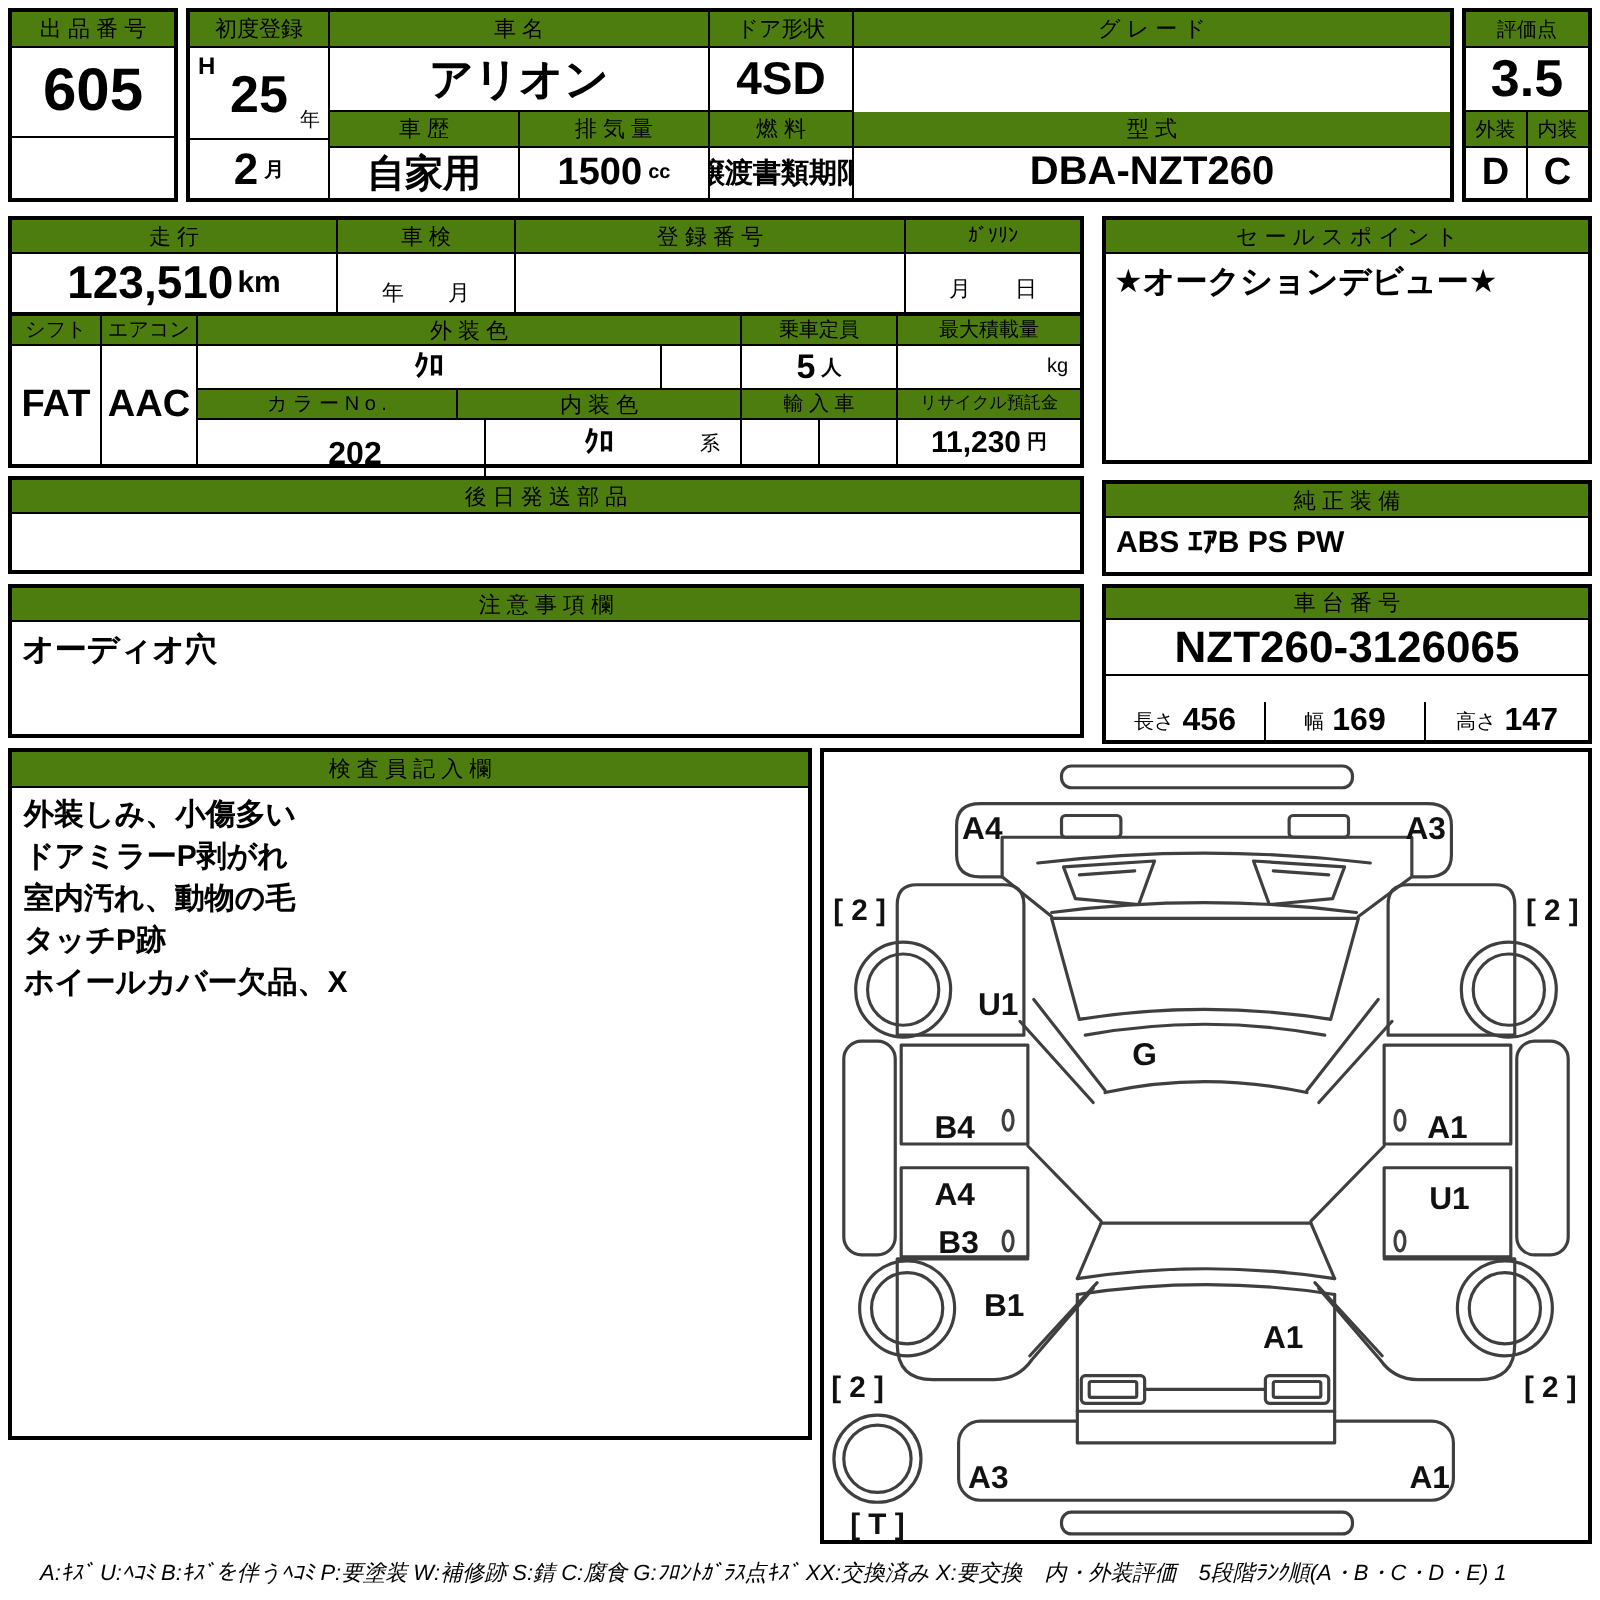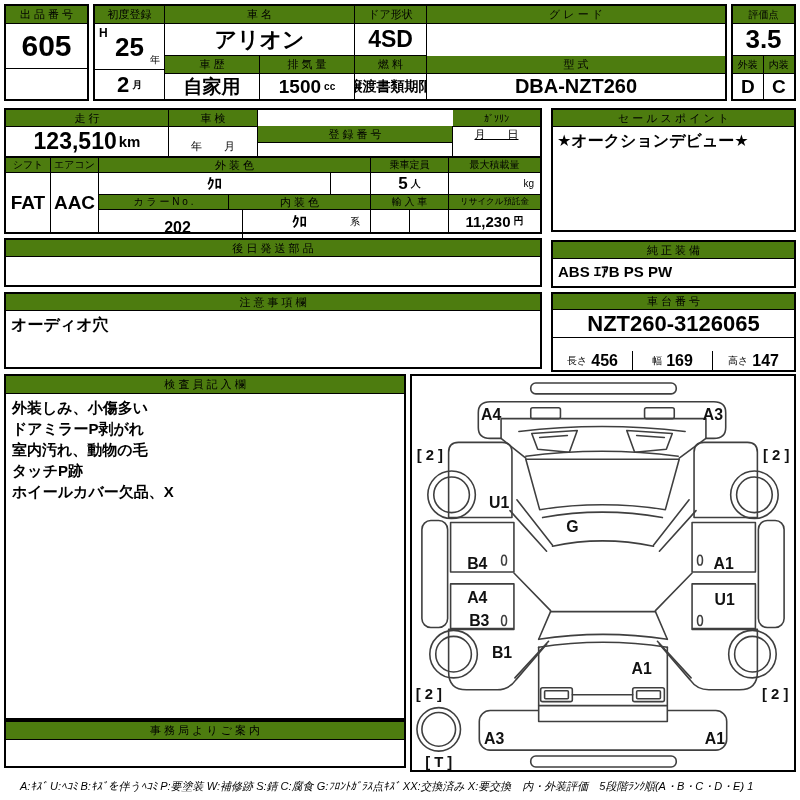--- a/index.html
+++ b/index.html
@@ -67,29 +67,29 @@
     <div class="cell bb b" style="left:0;top:18px;width:61px;height:32px;font-size:26px;">3.5</div>
     <div class="cell gray br bb sm" style="left:0;top:50px;width:30.5px;height:18px;">外装</div>
     <div class="cell gray bb sm" style="left:30.5px;top:50px;width:30.5px;height:18px;">内装</div>
     <div class="cell br b" style="left:0;top:68px;width:30.5px;height:25px;font-size:19px;">D</div>
     <div class="cell b" style="left:30.5px;top:68px;width:30.5px;height:25px;font-size:19px;">C</div>
   </div>
 
   <div class="box" style="left:4px;top:108px;width:538px;height:50px;">
     <div class="cell gray br bb hdrtxt" style="left:0;top:0;width:163px;height:17px;">走 行</div>
     <div class="cell gray br bb hdrtxt" style="left:163px;top:0;width:89px;height:17px;">車 検</div>
-    <div class="cell gray br bb hdrtxt" style="left:252px;top:16px;width:195px;height:17px;">登 録 番 号</div>
+    <div class="cell gray br bb hdrtxt" style="left:252px;top:0;width:195px;height:17px;">登 録 番 号</div>
     <div class="cell gray bb" style="left:447px;top:0;width:87px;height:17px;font-size:10px;">ｶﾞｿﾘﾝ</div>
     <div class="cell br" style="left:0;top:17px;width:163px;height:29px;">
       <span class="b" style="font-size:23px;">123,510</span>
       <span class="b" style="font-size:15px;margin-left:2px;">km</span>
     </div>
     <div class="cell br bot" style="left:163px;top:17px;width:89px;height:29px;font-size:11px;padding-bottom:2px;">年　　月</div>
     <div class="cell br" style="left:252px;top:17px;width:195px;height:29px;"></div>
-    <div class="cell bot" style="left:447px;top:17px;width:87px;height:29px;font-size:11px;padding-bottom:14px;text-decoration:underline;">月　　日</div>
+    <div class="cell bot" style="left:447px;top:17px;width:87px;height:29px;font-size:11px;padding-bottom:4px;">月　　日</div>
   </div>
 
   <div class="box" style="left:4px;top:156px;width:538px;height:78px;">
     <div class="cell gray br bb sm" style="left:0;top:0;width:45px;height:15px;">シフト</div>
     <div class="cell br b" style="left:0;top:15px;width:45px;height:59px;font-size:19px;">FAT</div>
     <div class="cell gray br bb sm" style="left:45px;top:0;width:48px;height:15px;">エアコン</div>
     <div class="cell br b" style="left:45px;top:15px;width:48px;height:59px;font-size:19px;">AAC</div>
 
     <div class="cell gray br bb hdrtxt" style="left:93px;top:0;width:272px;height:15px;">外 装 色</div>
     <div class="cell br bb b" style="left:93px;top:15px;width:232px;height:22px;font-size:15px;">ｸﾛ</div>
@@ -159,23 +159,20 @@
     <div class="cell gray bb hdrtxt" style="left:0;top:0;width:398px;height:18px;">検 査 員 記 入 欄</div>
     <div style="position:absolute;left:6px;top:21px;font-size:15px;font-weight:bold;line-height:21px;">
       <div>外装しみ、小傷多い</div>
       <div>ドアミラーP剥がれ</div>
       <div>室内汚れ、動物の毛</div>
       <div>タッチP跡</div>
       <div>ホイールカバー欠品、X</div>
     </div>
   </div>
 
-  <div class="box" style="left:4px;top:720px;width:402px;height:48px;">
-    <div class="cell gray bb hdrtxt" style="left:0;top:0;width:398px;height:18px;">事 務 局 よ り ご 案 内</div>
-  </div>
 
   <div class="box" style="left:410px;top:374px;width:386px;height:398px;">
     <svg viewBox="0 0 386 398" style="position:absolute;left:0;top:0;width:382px;height:394px;">
       <g fill="none" stroke="#3f3f3f" stroke-width="1.6" stroke-linejoin="round" stroke-linecap="round">
 
         <rect x="120" y="7" width="147" height="11" rx="5"></rect>
 
         <path d="M79,26 L305,26 Q317,26 317,37 L317,52 Q317,63 305,63 L297,63 L297,43 L90,43 L90,63 L79,63 Q67,63 67,52 L67,37 Q67,26 79,26 Z"></path>
         <rect x="120" y="32" width="30" height="11" rx="2"></rect>
         <rect x="235" y="32" width="30" height="11" rx="2"></rect>

